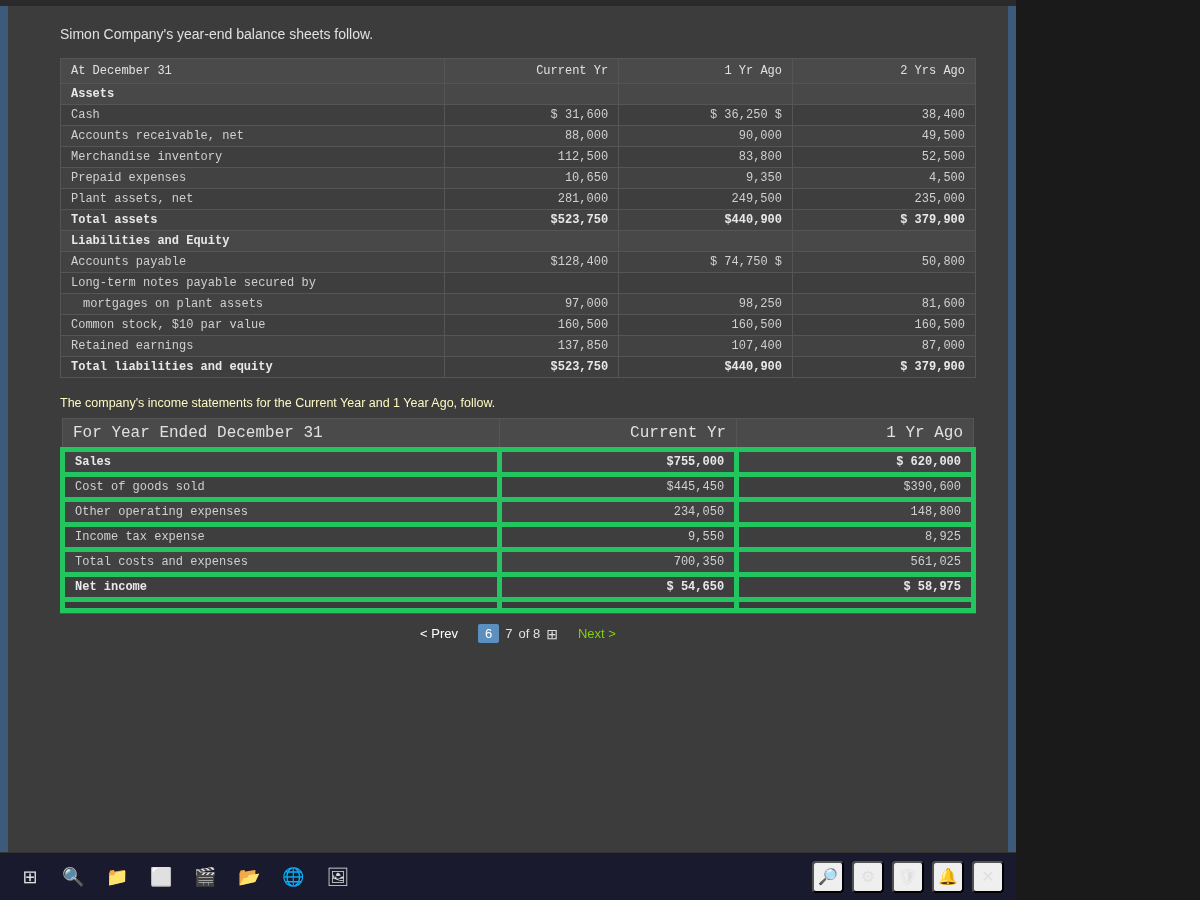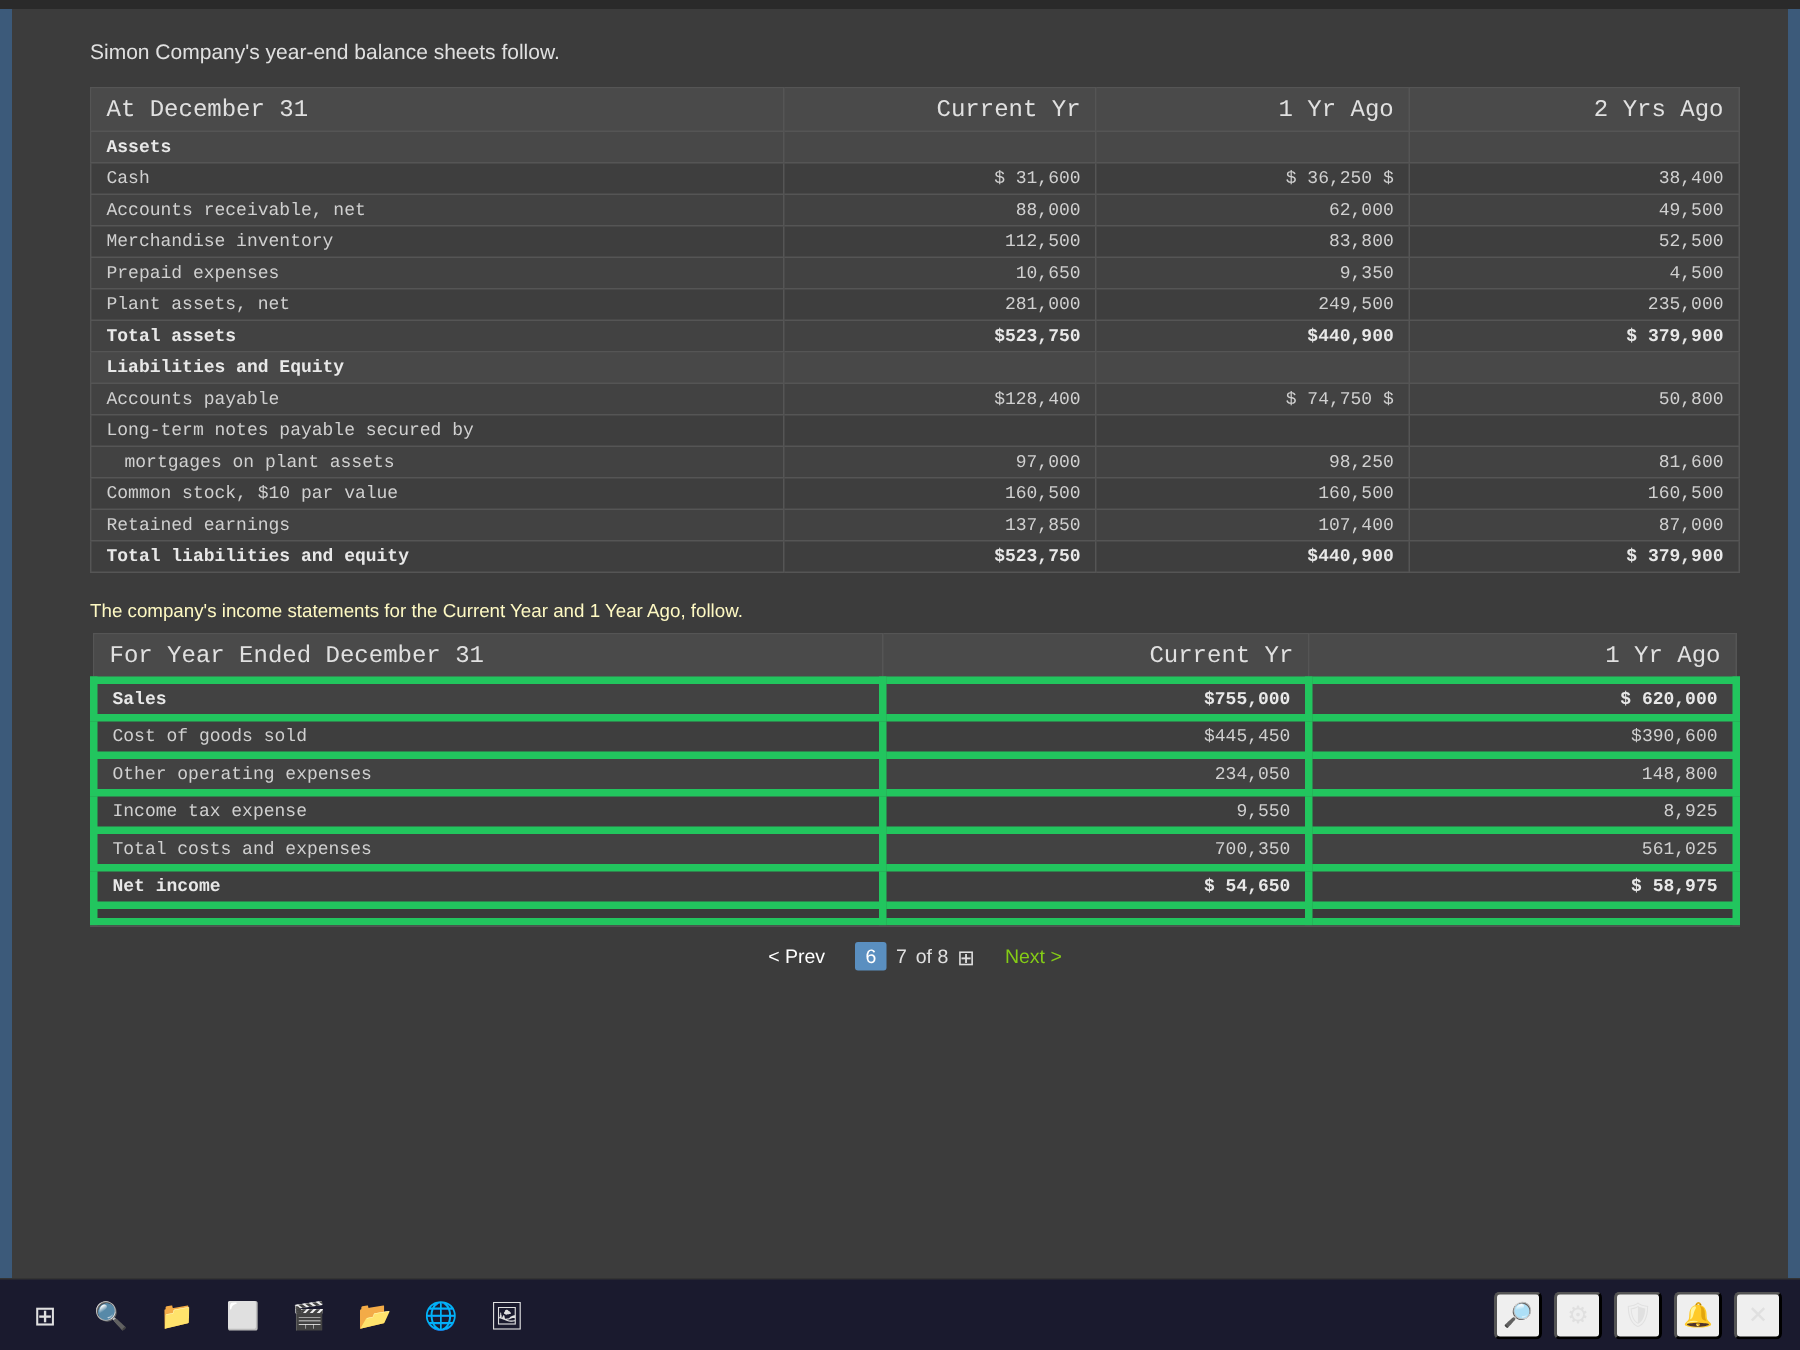--- a/index.html
+++ b/index.html
@@ -8,21 +8,21 @@
       width: 1200px;
       height: 900px;
       background: #1a1a1a;
       font-family: 'Courier New', Courier, monospace;
       overflow: hidden;
       display: flex;
       flex-direction: column;
     }
 
     .screen {
-      width: 1200px;
+      width: 1016px;
       height: 900px;
       background: #2d2d2d;
       display: flex;
       flex-direction: column;
       position: relative;
     }
 
     .content-area {
       flex: 1;
       background: #3c3c3c;
@@ -54,21 +54,21 @@
     .financial-table thead tr {
       background: #4a4a4a;
     }
 
     .financial-table thead th {
       padding: 5px 10px;
       text-align: right;
       font-weight: normal;
       border: 1px solid #555;
       color: #e0e0e0;
-      font-size: 16px;
+      font-size: 12px;
     }
 
     .financial-table thead th:first-child {
       text-align: left;
     }
 
     .financial-table tbody tr {
       background: #424242;
     }
 
@@ -337,21 +337,21 @@
           </tr>
           <tr>
             <td>Cash</td>
             <td>$ 31,600</td>
             <td>$ 36,250 $</td>
             <td>38,400</td>
           </tr>
           <tr>
             <td>Accounts receivable, net</td>
             <td>88,000</td>
-            <td>62,000</td>
+            <td>90,000</td>
             <td>49,500</td>
           </tr>
           <tr>
             <td>Merchandise inventory</td>
             <td>112,500</td>
             <td>83,800</td>
             <td>52,500</td>
           </tr>
           <tr>
             <td>Prepaid expenses</td>

